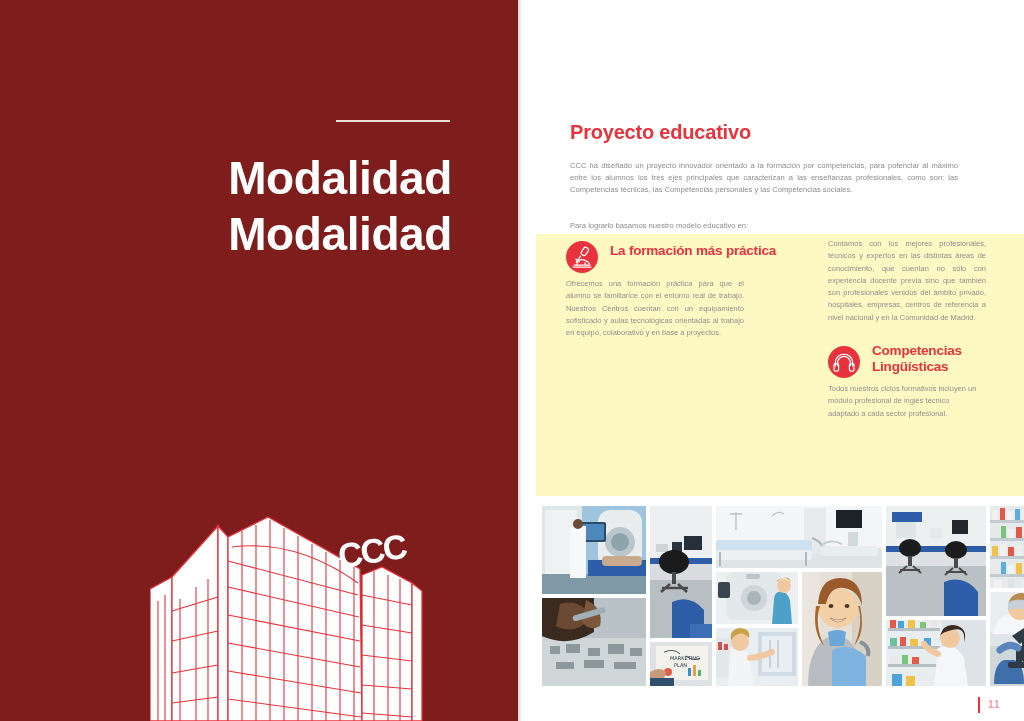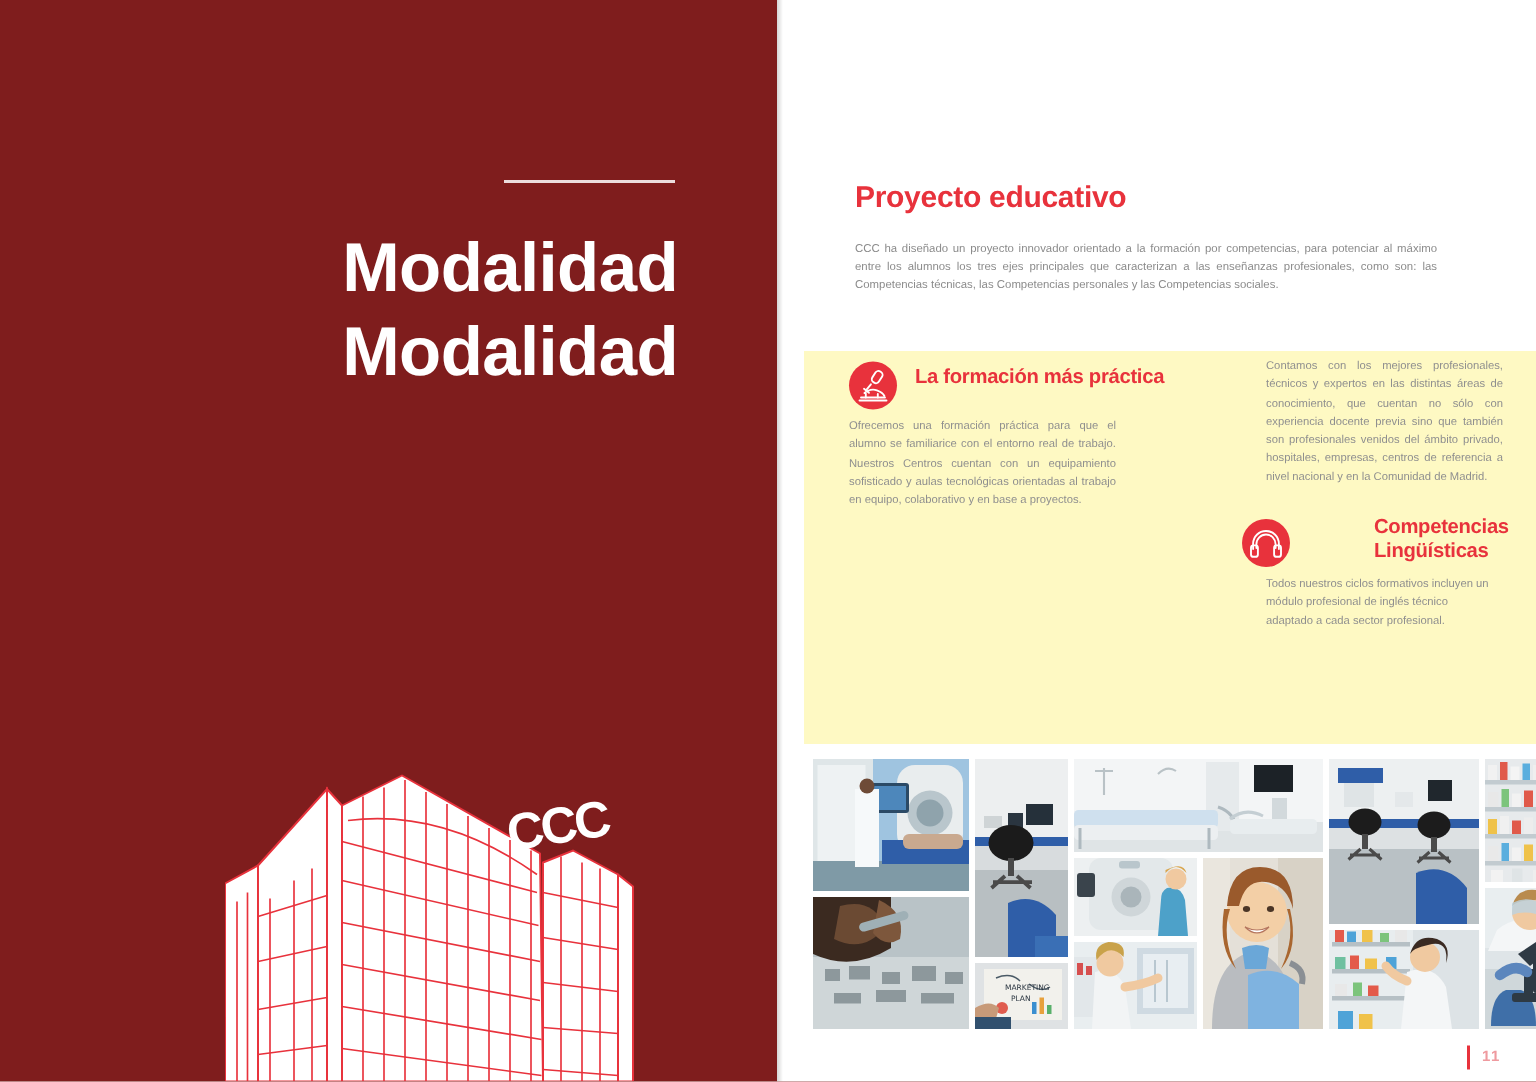--- a/index.html
+++ b/index.html
@@ -74,28 +74,28 @@
   .ic{
     position:absolute;left:0;top:3px;width:32px;height:32px;border-radius:50%;
     background:#e8323c;display:block;
   }
   .ic svg{position:absolute;left:0;top:0;width:32px;height:32px;display:block;}
   .bh-text{
     position:absolute;left:44px;top:5px;
     color:#e8323c;font-size:13.5px;font-weight:700;line-height:1.18;
     letter-spacing:-.2px;
   }
-  .bh-text.two{top:0px;margin-left:44px;}
+  .bh-text.two{top:0px;}
 
   .body-p{
     color:#8f8f8f;font-size:7.5px;line-height:1.64;text-align:justify;
     margin:0 0 9px 0;
   }
   .col-left .body-p{width:178px;}
-  .col-right .body-p{margin-left:16px;width:158px;text-align:justify;}
+  .col-right .body-p{margin-left:0px;width:158px;text-align:justify;}
   .col-right .body-p.narrow{width:152px;text-align:left;}
 
   .gap-prof{height:10px;}
 
   
   .mosaic{
     position:absolute;left:0;top:498px;width:506px;height:196px;
     background:#ffffff;
   }
   .tile{position:absolute;overflow:hidden;background:#cfd6dc;}
@@ -164,20 +164,21 @@
 
     <div class="ccc-logo">CCC</div>
   </div>
   <div class="red-panel-shadow"></div>
 
   <div class="right-col">
 
     <h1 class="section-title">Proyecto educativo</h1>
 
     <p class="intro">CCC ha diseñado un proyecto innovador orientado a la formación por competencias, para potenciar al máximo entre los alumnos los tres ejes principales que caracterizan a las enseñanzas profesionales, como son: las Competencias técnicas, las Competencias personales y las Competencias sociales.</p>
+    <p class="intro2">Para lograrlo basamos nuestro modelo educativo en:</p>
 
     <div class="gray-band">
 
       <div class="col-left">
         <div class="blockhead">
           <span class="ic">
             <svg viewBox="0 0 32 32" aria-hidden="true">
               <g fill="none" stroke="#ffffff" stroke-width="1.25" stroke-linecap="round" stroke-linejoin="round">
                 <rect x="16.2" y="6.2" width="5.2" height="8.4" rx="2.3" transform="rotate(33 18.8 10.4)"></rect>
                 <path d="M14.6 15.2 L11.3 19.3"></path>

